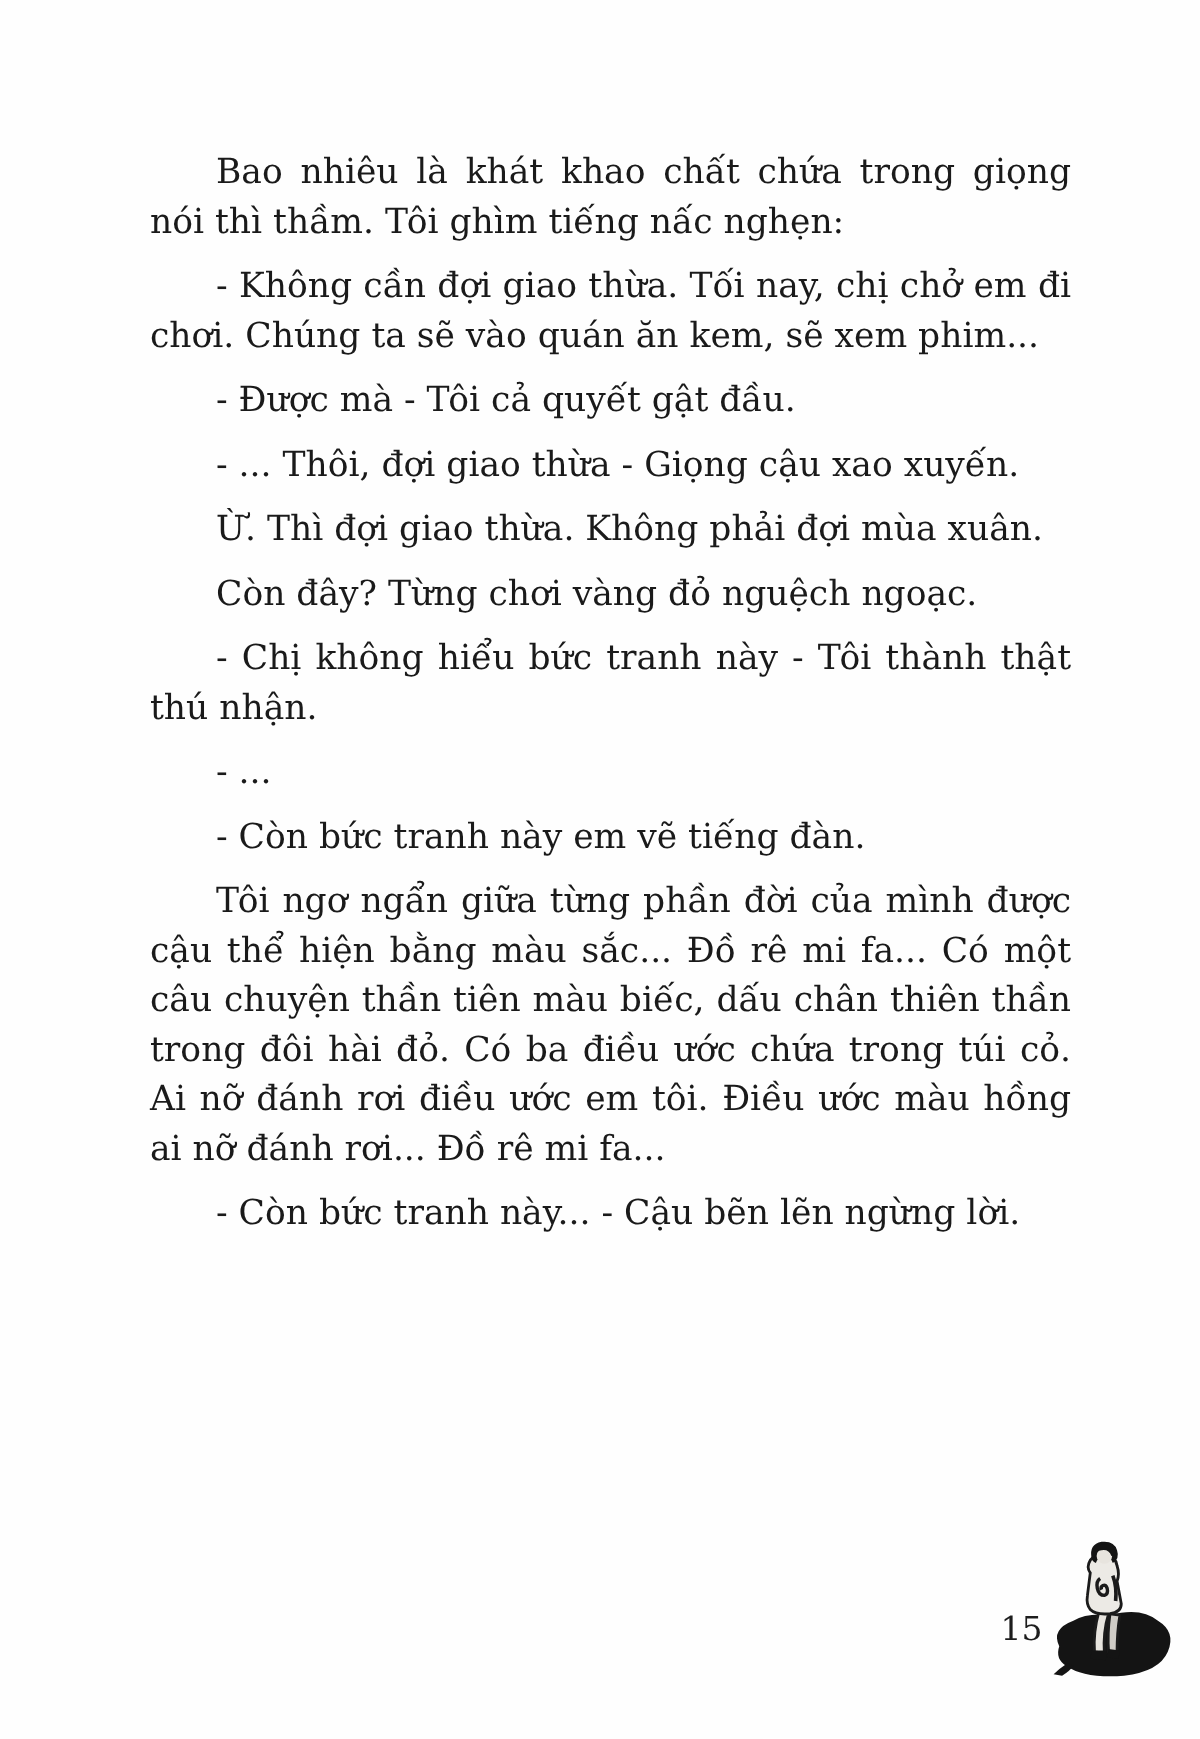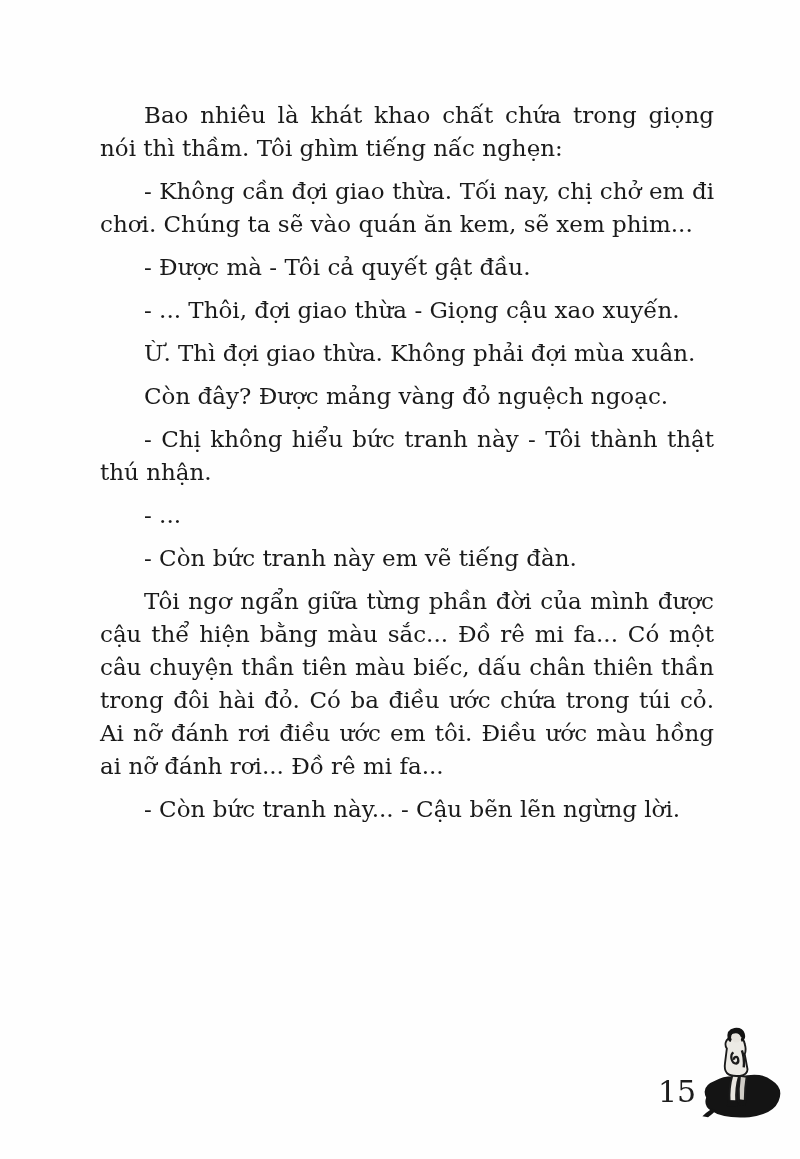--- a/index.html
+++ b/index.html
@@ -29,21 +29,22 @@
     margin: 0 0 10px 0;
     text-indent: 44px;
   }
   .para .seg.italic {
   }
   .page-number {
     position: absolute;
     left: 658px;
     top: 1074px;
     width: 46px;
-    font-size: 30px;
+    text-align: center;
+    font-size: 22px;
     color: #1d1d1d;
     font-family: "DejaVu Serif", serif;
   }
   .illustration {
     position: absolute;
     left: 692px;
     top: 1026px;
     width: 96px;
     height: 94px;
   }
@@ -53,21 +54,21 @@
 <body>
 
 <div class="page">
 
   <div class="text-block">
       <p class="para"><span class="seg">Bao nhiêu là khát khao chất chứa trong giọng nói thì thầm. Tôi ghìm tiếng nấc nghẹn:</span></p>
       <p class="para"><span class="seg">- Không cần đợi giao thừa. Tối nay, chị chở em đi chơi. Chúng ta sẽ vào quán ăn kem, sẽ xem phim...</span></p>
       <p class="para"><span class="seg">- Được mà - Tôi cả quyết gật đầu.</span></p>
       <p class="para"><span class="seg">- ... Thôi, đợi giao thừa - Giọng cậu xao xuyến.</span></p>
       <p class="para"><span class="seg">Ừ. Thì đợi giao thừa. Không phải đợi mùa xuân.</span></p>
-      <p class="para"><span class="seg">Còn đây? Được mảng vàng đỏ nguệch ngoạc.</span></p>
+      <p class="para"><span class="seg">Còn đây? Từng chơi vàng đỏ nguệch ngoạc.</span></p>
       <p class="para"><span class="seg">- Chị không hiểu bức tranh này - Tôi thành thật thú nhận.</span></p>
       <p class="para"><span class="seg">- ...</span></p>
       <p class="para"><span class="seg">- Còn bức tranh này em vẽ tiếng đàn.</span></p>
       <p class="para"><span class="seg">Tôi ngơ ngẩn giữa từng phần đời của mình được cậu thể hiện bằng màu sắc... </span><span class="seg italic">Đồ rê mi fa... Có một câu chuyện thần tiên màu biếc, dấu chân thiên thần trong đôi hài đỏ. Có ba điều ước chứa trong túi cỏ. Ai nỡ đánh rơi điều ước em tôi. Điều ước màu hồng ai nỡ đánh rơi... Đồ rê mi fa...</span></p>
       <p class="para"><span class="seg">- Còn bức tranh này... - Cậu bẽn lẽn ngừng lời.</span></p>
     </div>
 
   <div class="page-number">15</div>
 
   <div class="illustration">

